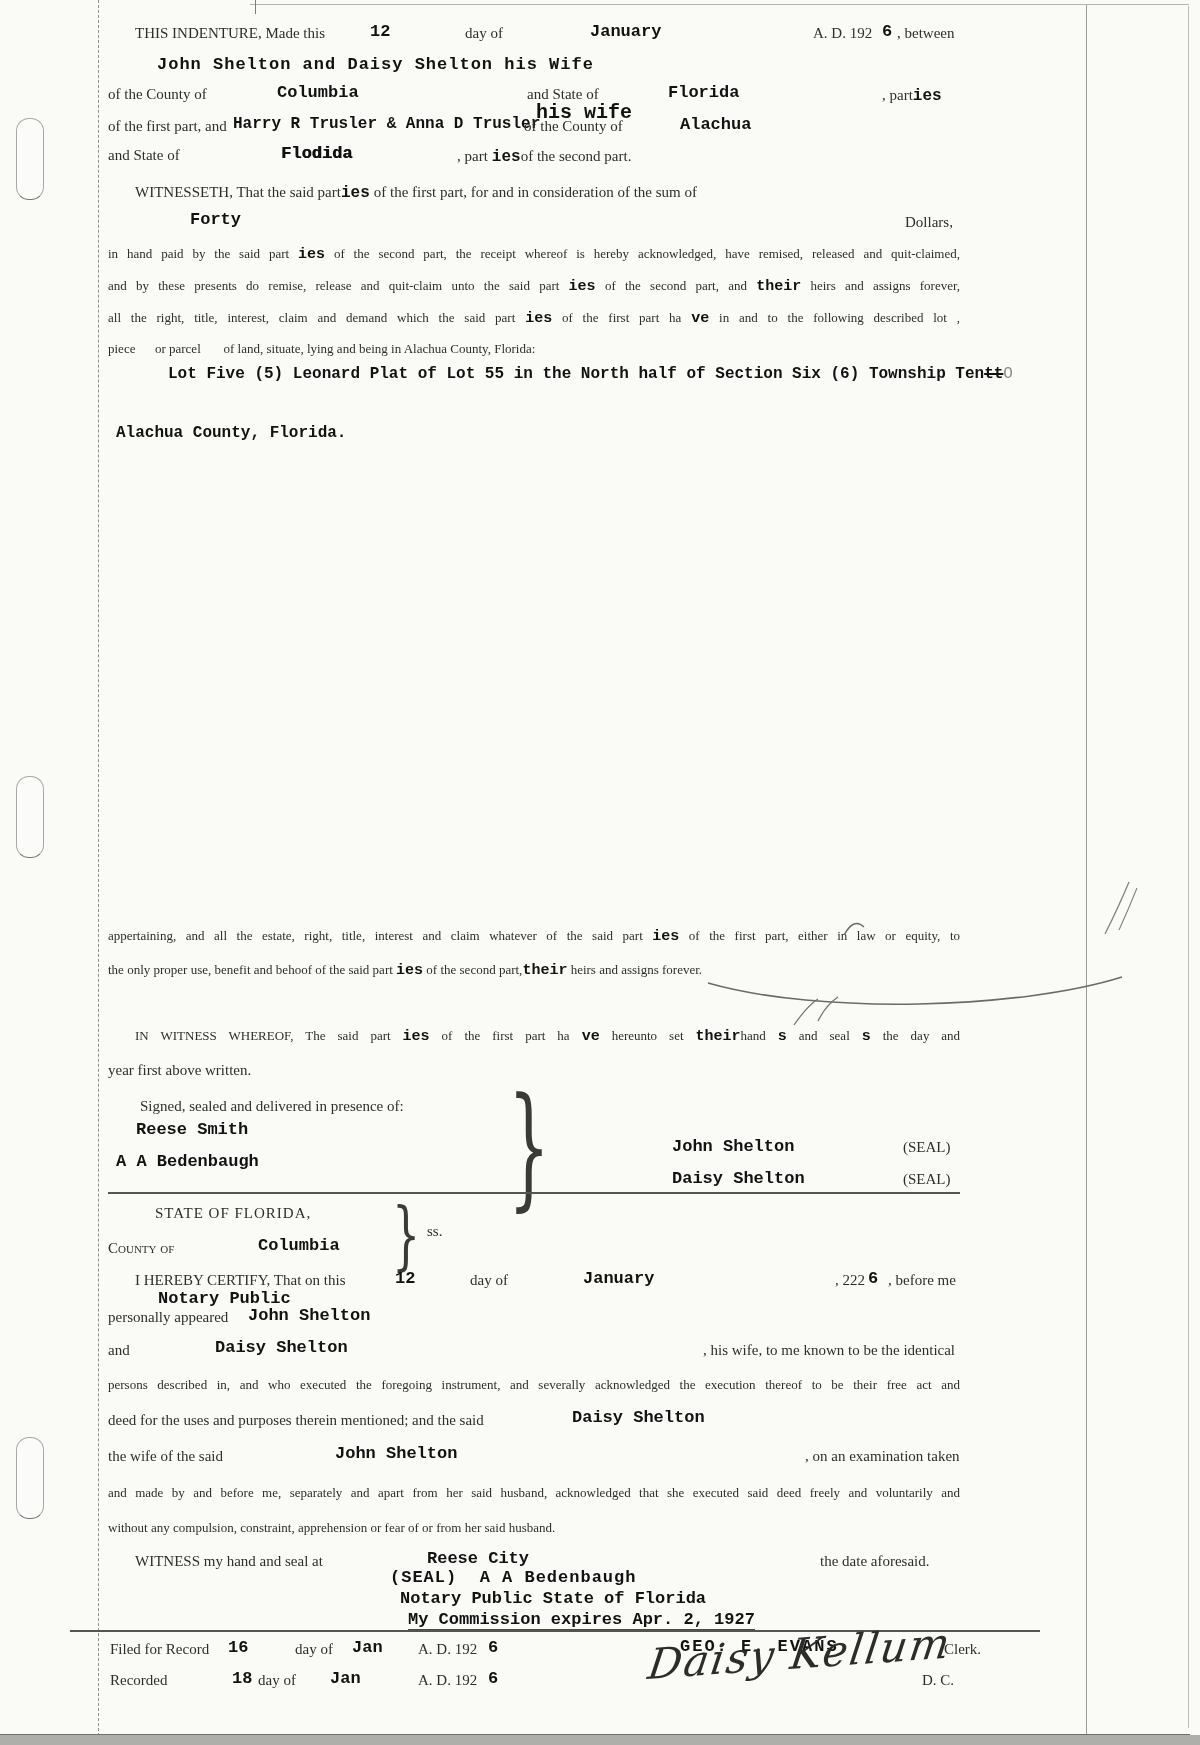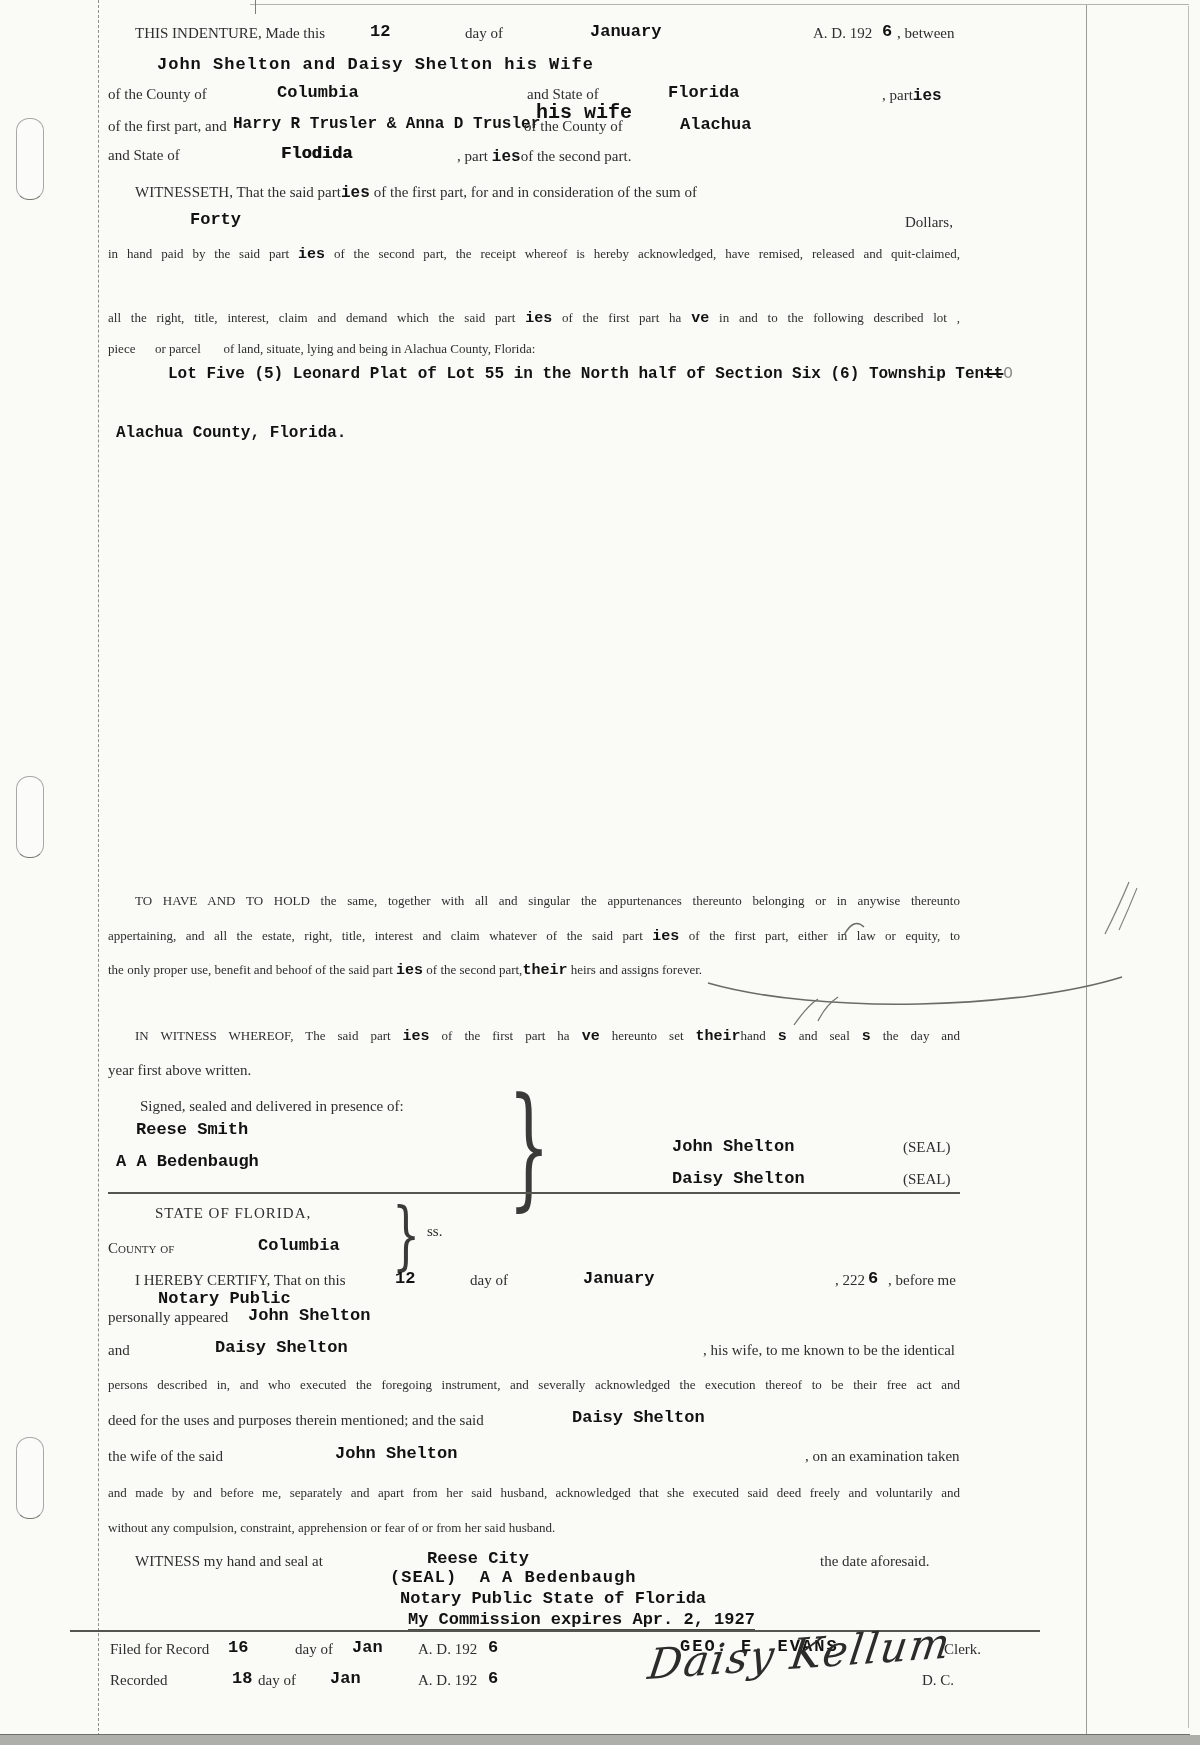--- a/index.html
+++ b/index.html
@@ -89,31 +89,33 @@
   <div class="abs" style="left:135px;top:183px;white-space:nowrap;">
     <span class="ser">WITNESSETH, That the said part</span><span class="typ" style="font-size:16px;">ies</span>
     <span class="ser">of the first part, for and in consideration of the sum of</span>
   </div>
   <span class="abs typ" style="left:190px;top:210px;">Forty</span>
   <span class="abs ser" style="left:905px;top:214px;">Dollars,</span>
 
   <div class="just" style="top:246px;">
     <span>in hand paid by the said part</span> <span class="typ">ies</span> <span>of the second part, the receipt whereof is hereby acknowledged, have remised, released and quit-claimed,</span>
   </div>
+  <div class="just" style="top:278px;">
+    <span>and by these presents do remise, release and quit-claim unto the said part</span> <span class="typ">ies</span> <span>of the second part, and</span> <span class="typ">their</span> <span>heirs and assigns forever,</span>
+  </div>
   <div class="just" style="top:310px;">
     <span>all the right, title, interest, claim and demand which the said part</span> <span class="typ">ies</span> <span>of the first part ha</span> <span class="typ">ve</span> <span>in and to the following described lot</span> <span>,</span>
   </div>
   <div class="abs ser ser-sm" style="left:108px;top:341px;">piece&nbsp;&nbsp;&nbsp;&nbsp;&nbsp;&nbsp;or parcel&nbsp;&nbsp;&nbsp;&nbsp;&nbsp;&nbsp;&nbsp;of land, situate, lying and being in Alachua County, Florida:</div>
 
   <div class="abs typ typ16" style="left:168px;top:365px;">
     <span>Lot Five (5) Leonard Plat of Lot 55 in the North half of Section Six (6) Township Ten</span><span class="struck">tt</span><span class="faint">O</span>
   </div>
   <span class="abs typ typ16" style="left:116px;top:424px;">Alachua County, Florida.</span>
 
-  <div class="just indent" style="top:893px;">TO HAVE AND TO HOLD the same, together with all and singular the appurtenances thereunto belonging or in anywise thereunto</div>
   <div class="just" style="top:928px;">
     <span>appertaining, and all the estate, right, title, interest and claim whatever of the said part</span> <span class="typ">ies</span> <span>of the first part, either in law or equity, to</span>
   </div>
   <div class="abs ser ser-sm" style="left:108px;top:962px;">
     <span>the only proper use, benefit and behoof of the said part</span> <span class="typ" style="font-size:15px;">ies</span> <span>of the second part,</span><span class="typ" style="font-size:15px;">their</span> <span>heirs and assigns forever.</span>
   </div>
 
   <svg class="abs" style="left:840px;top:915px;" width="40" height="22">
     <path d="M4,20 Q14,2 24,12" stroke="#6b6b66" stroke-width="1.4" fill="none"></path>
   </svg>

